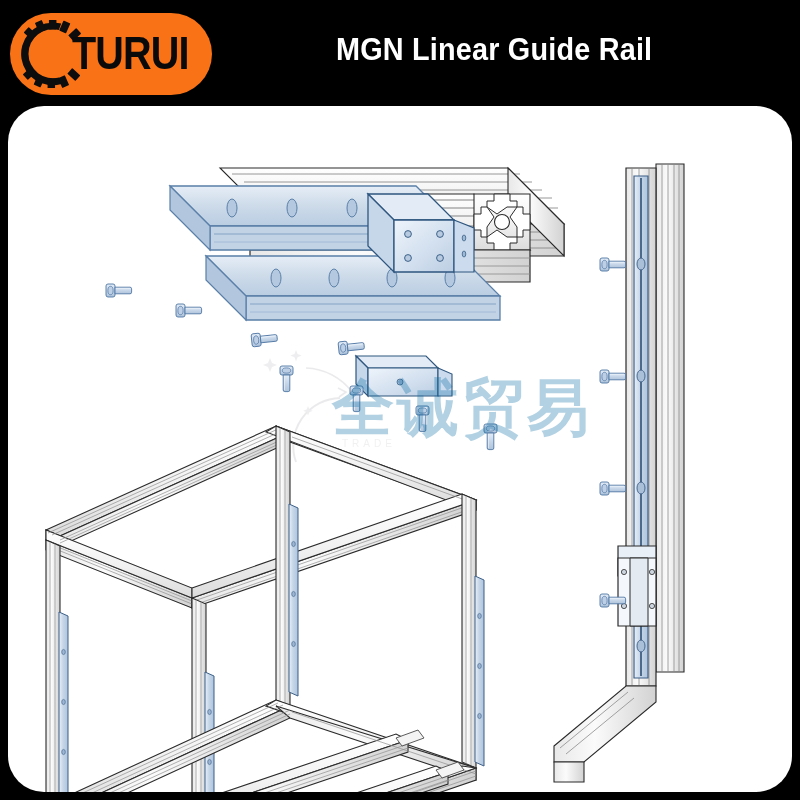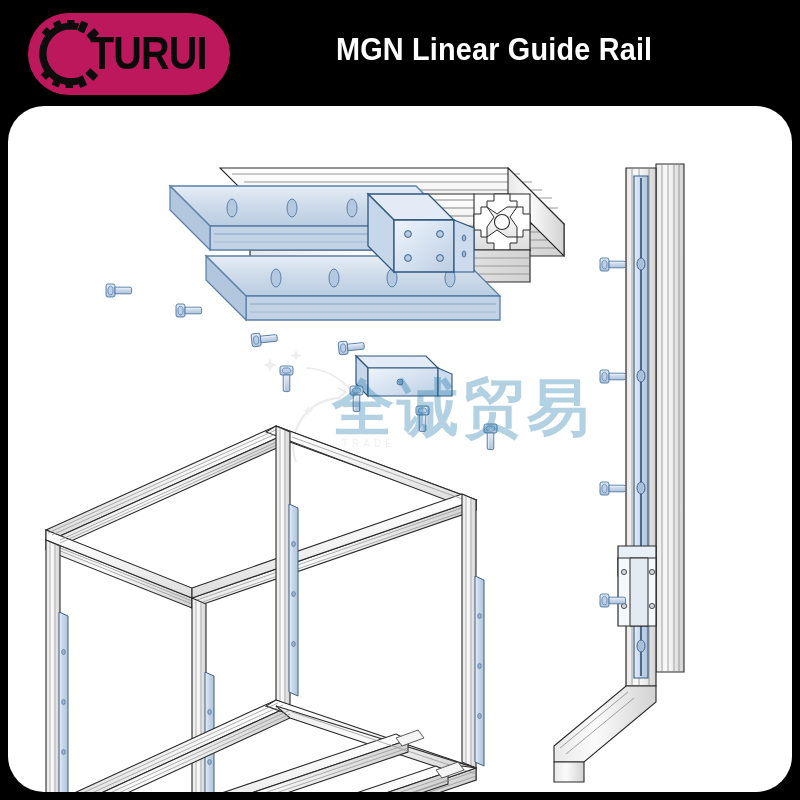--- a/index.html
+++ b/index.html
@@ -6,22 +6,22 @@
   body{
     width:800px;height:800px;overflow:hidden;
     font-family:"Liberation Sans","DejaVu Sans",sans-serif;
     background:#000;
   }
   .page{position:relative;width:800px;height:800px;background:#000;}
 
   
   .header{position:absolute;left:0;top:0;width:800px;height:105px;background:#000;}
   .logo-pill{
-    position:absolute;left:28px;top:13px;width:202px;height:82px;
-    background:#be185d;border-radius:41px;overflow:hidden;
+    position:absolute;left:10px;top:13px;width:202px;height:82px;
+    background:#f97316;border-radius:41px;overflow:hidden;
   }
   .logo-gear{position:absolute;left:8px;top:7px;width:68px;height:68px;}
   .logo-text{
     position:absolute;left:62px;top:50%;transform:translateY(-52%);
     font-size:46px;font-weight:bold;color:#0a0a0a;
     letter-spacing:-1px;
     font-family:"Liberation Sans Narrow","Liberation Sans",sans-serif;
     transform:translateY(-52%) scaleX(0.86);transform-origin:left center;
     white-space:nowrap;
   }

